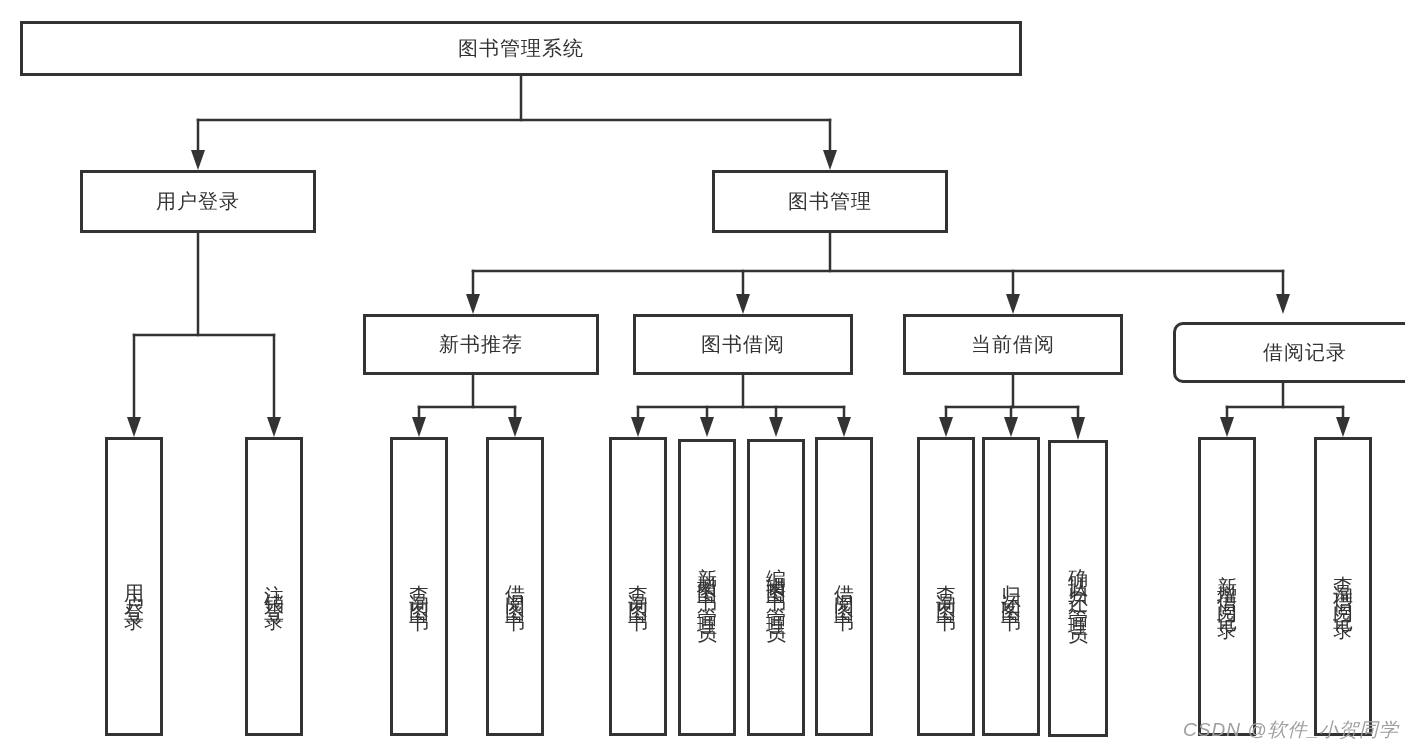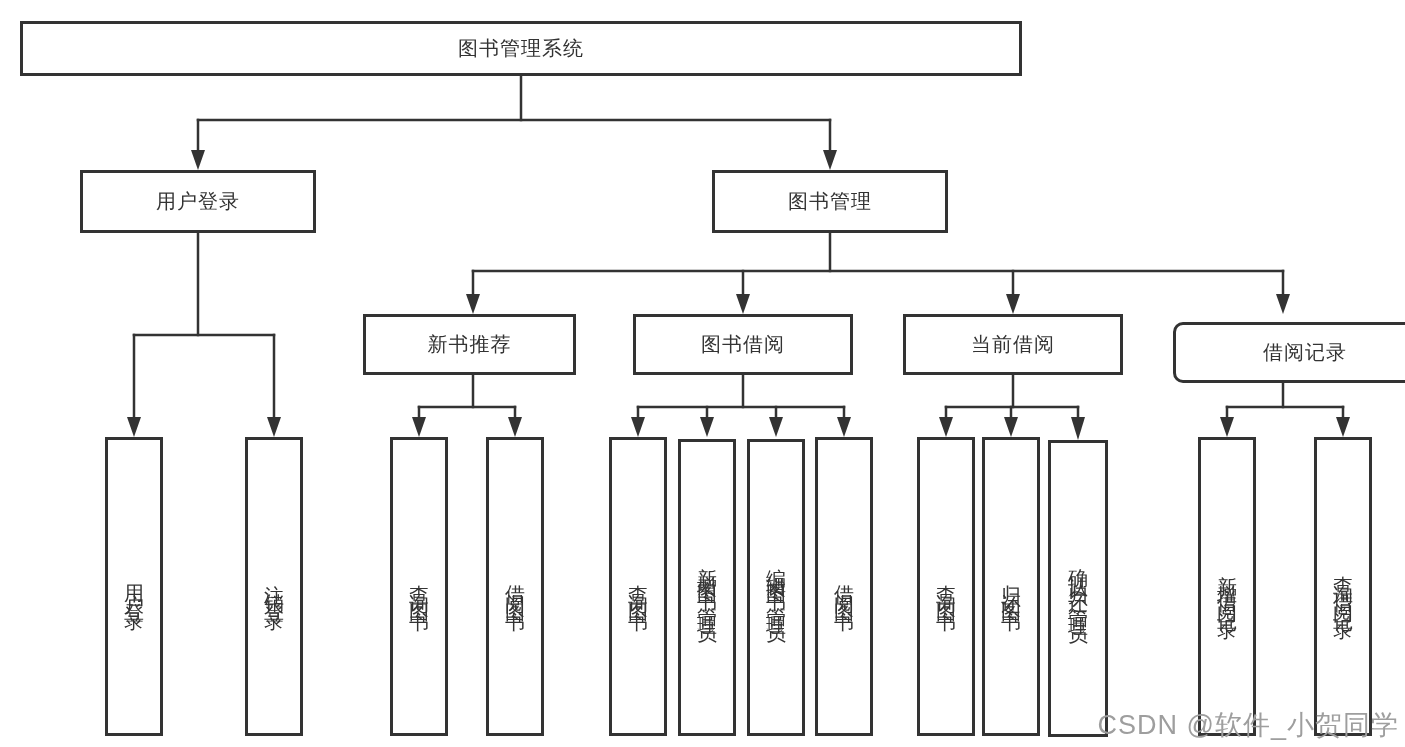--- a/index.html
+++ b/index.html
@@ -43,25 +43,26 @@
     text-orientation:mixed;
     font-size:20px;
     letter-spacing:9px;
     line-height:1.05;
     white-space:nowrap;
   }
   .leaf.long span{letter-spacing:8px;}
   .watermark{
     position:absolute;
     right:6px;bottom:4px;
-    font-size:27px;
+    font-size:19px;
     color:var(--wm);
     letter-spacing:1px;
     z-index:5;
     white-space:nowrap;
+    font-style:italic;
   }
 </style>
 </head>
 <body>
 
 <div class="canvas">
 
   <svg class="connectors" viewBox="0 0 1405 747">
 
     <g>
@@ -142,21 +143,21 @@
     <span>图书管理系统</span>
   </div>
 
   <div class="node" style="left:80px;top:170px;width:236px;height:63px;">
     <span>用户登录</span>
   </div>
   <div class="node" style="left:712px;top:170px;width:236px;height:63px;justify-content:center;">
     <span>图书管理</span>
   </div>
 
-  <div class="node" style="left:363px;top:314px;width:213px;height:61px;">
+  <div class="node" style="left:363px;top:314px;width:236px;height:61px;">
     <span>新书推荐</span>
   </div>
   <div class="node" style="left:903px;top:314px;width:220px;height:61px;">
     <span>当前借阅</span>
   </div>
   <div class="node" style="left:633px;top:314px;width:220px;height:61px;">
     <span>图书借阅</span>
   </div>
   <div class="node" style="left:1173px;top:322px;width:264px;height:61px;border-radius:10px;">
     <span>借阅记录</span>

